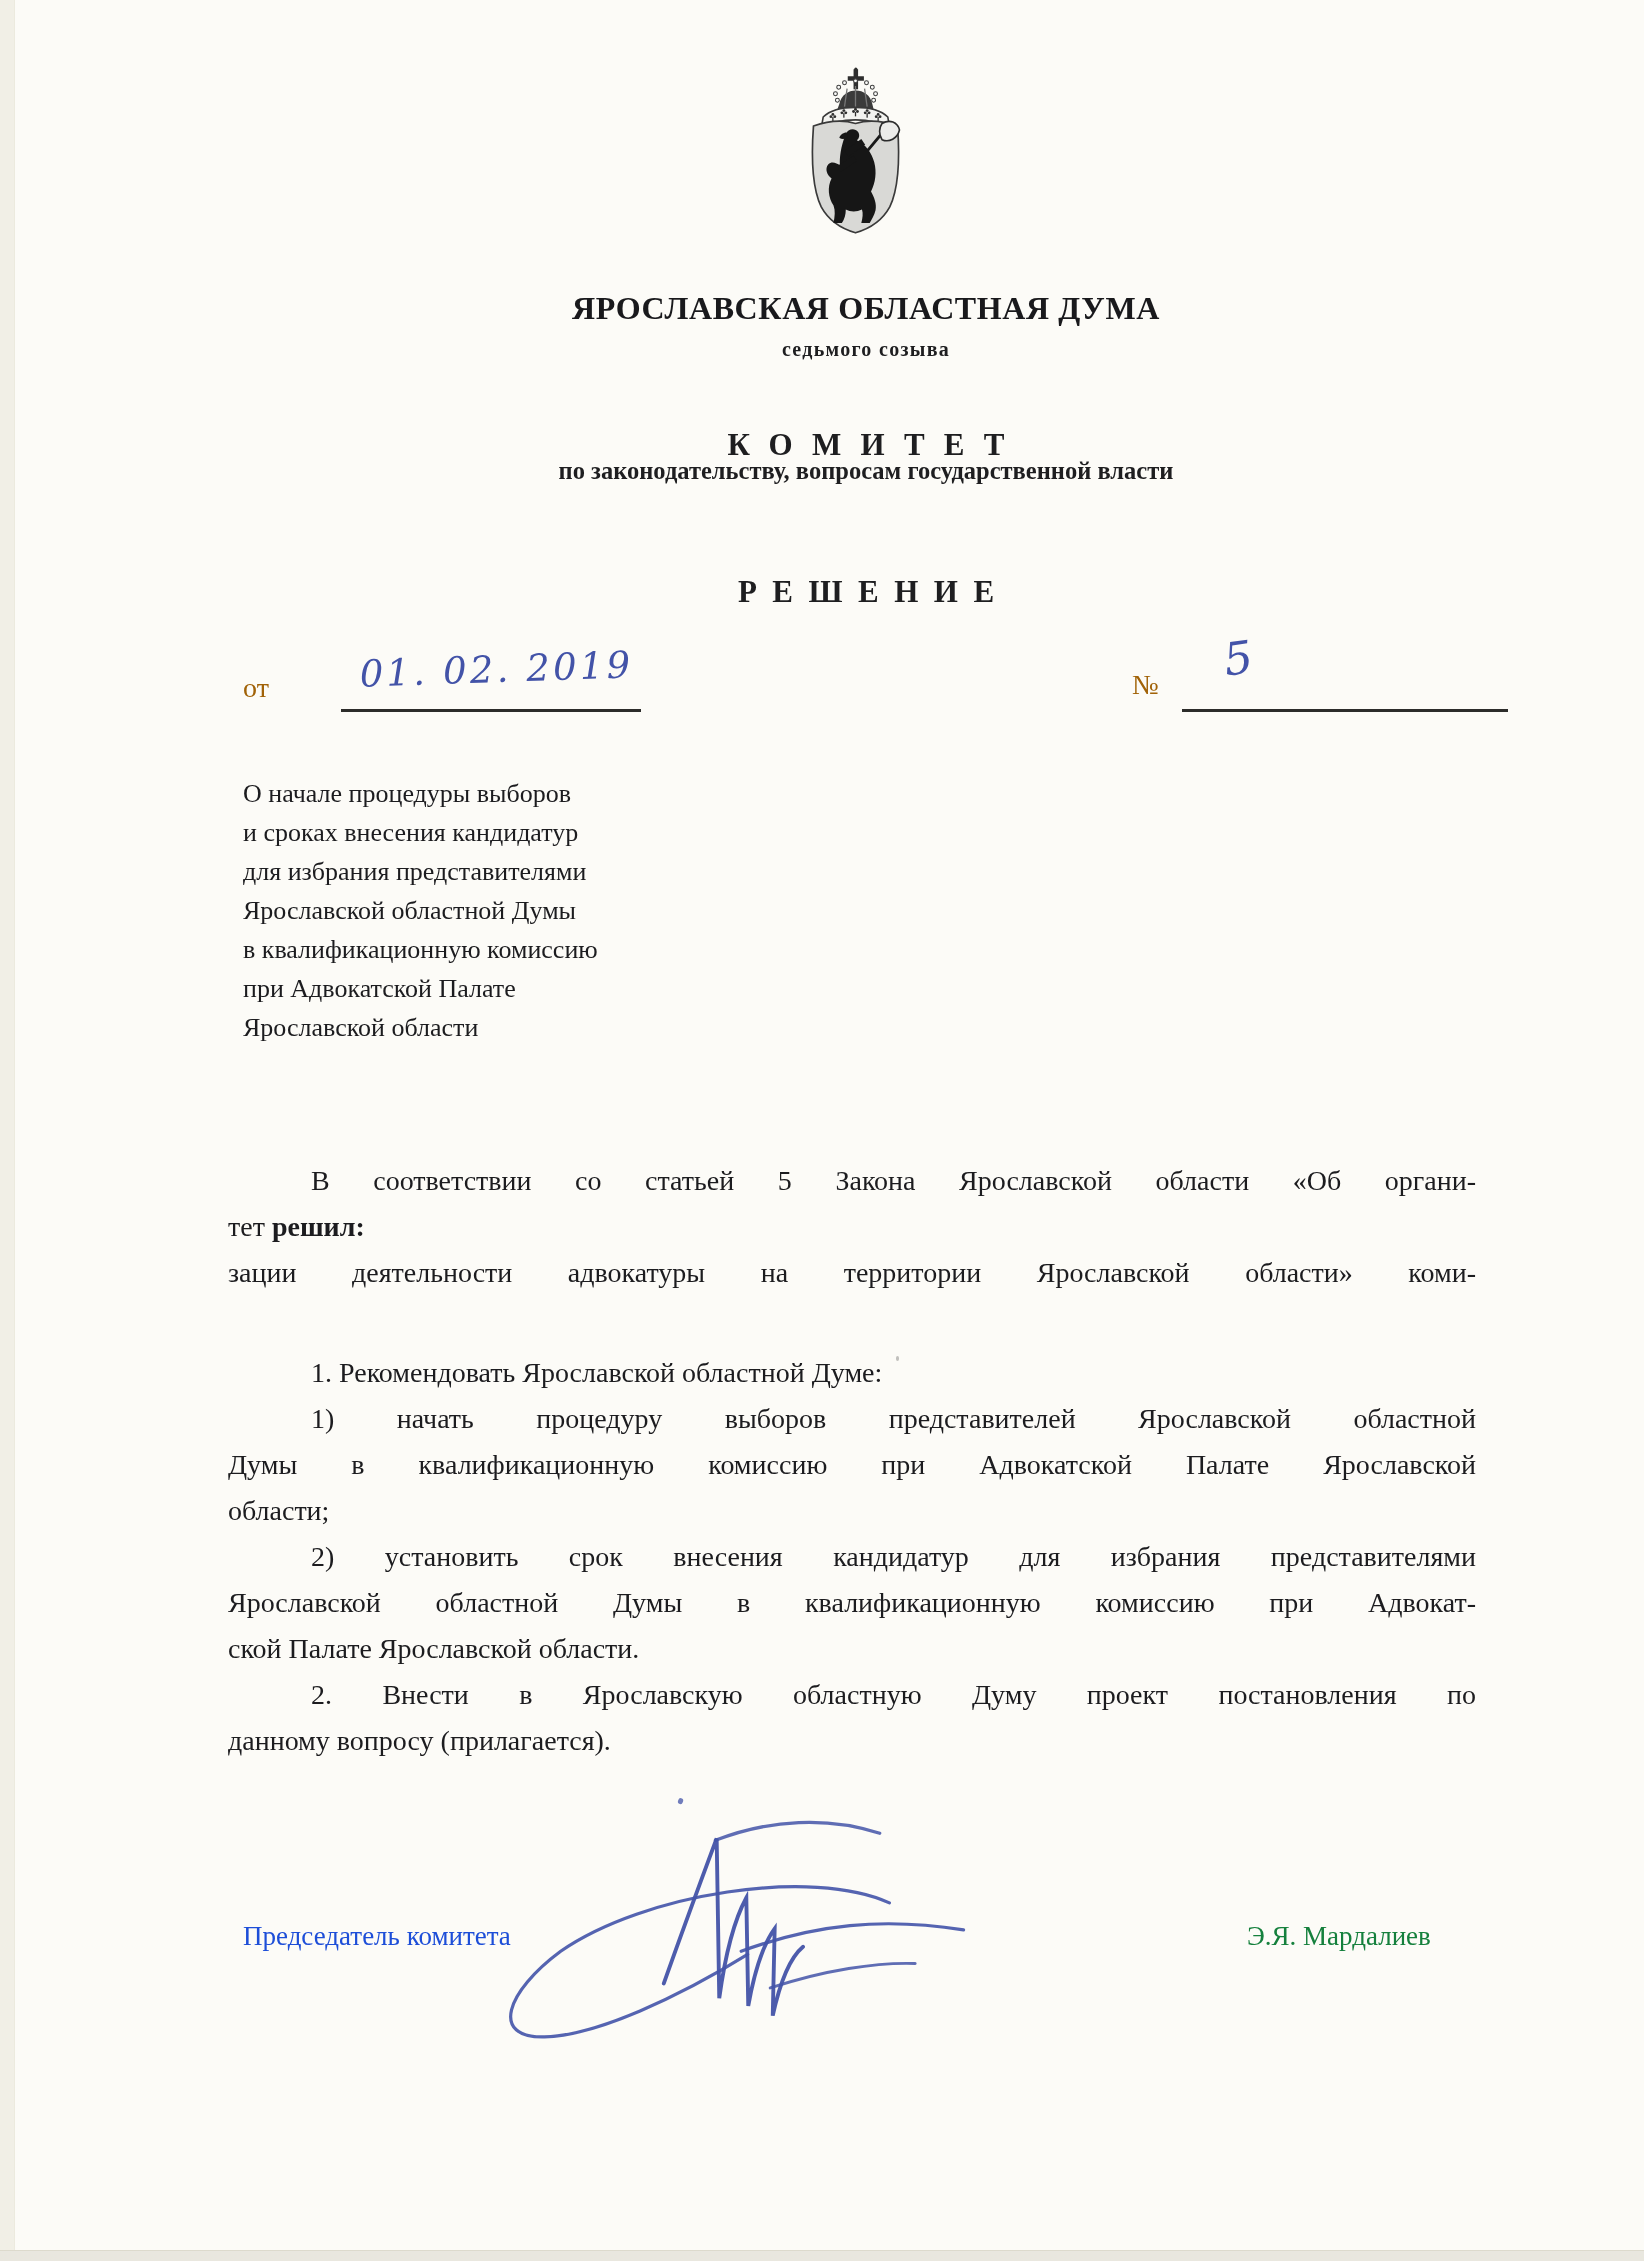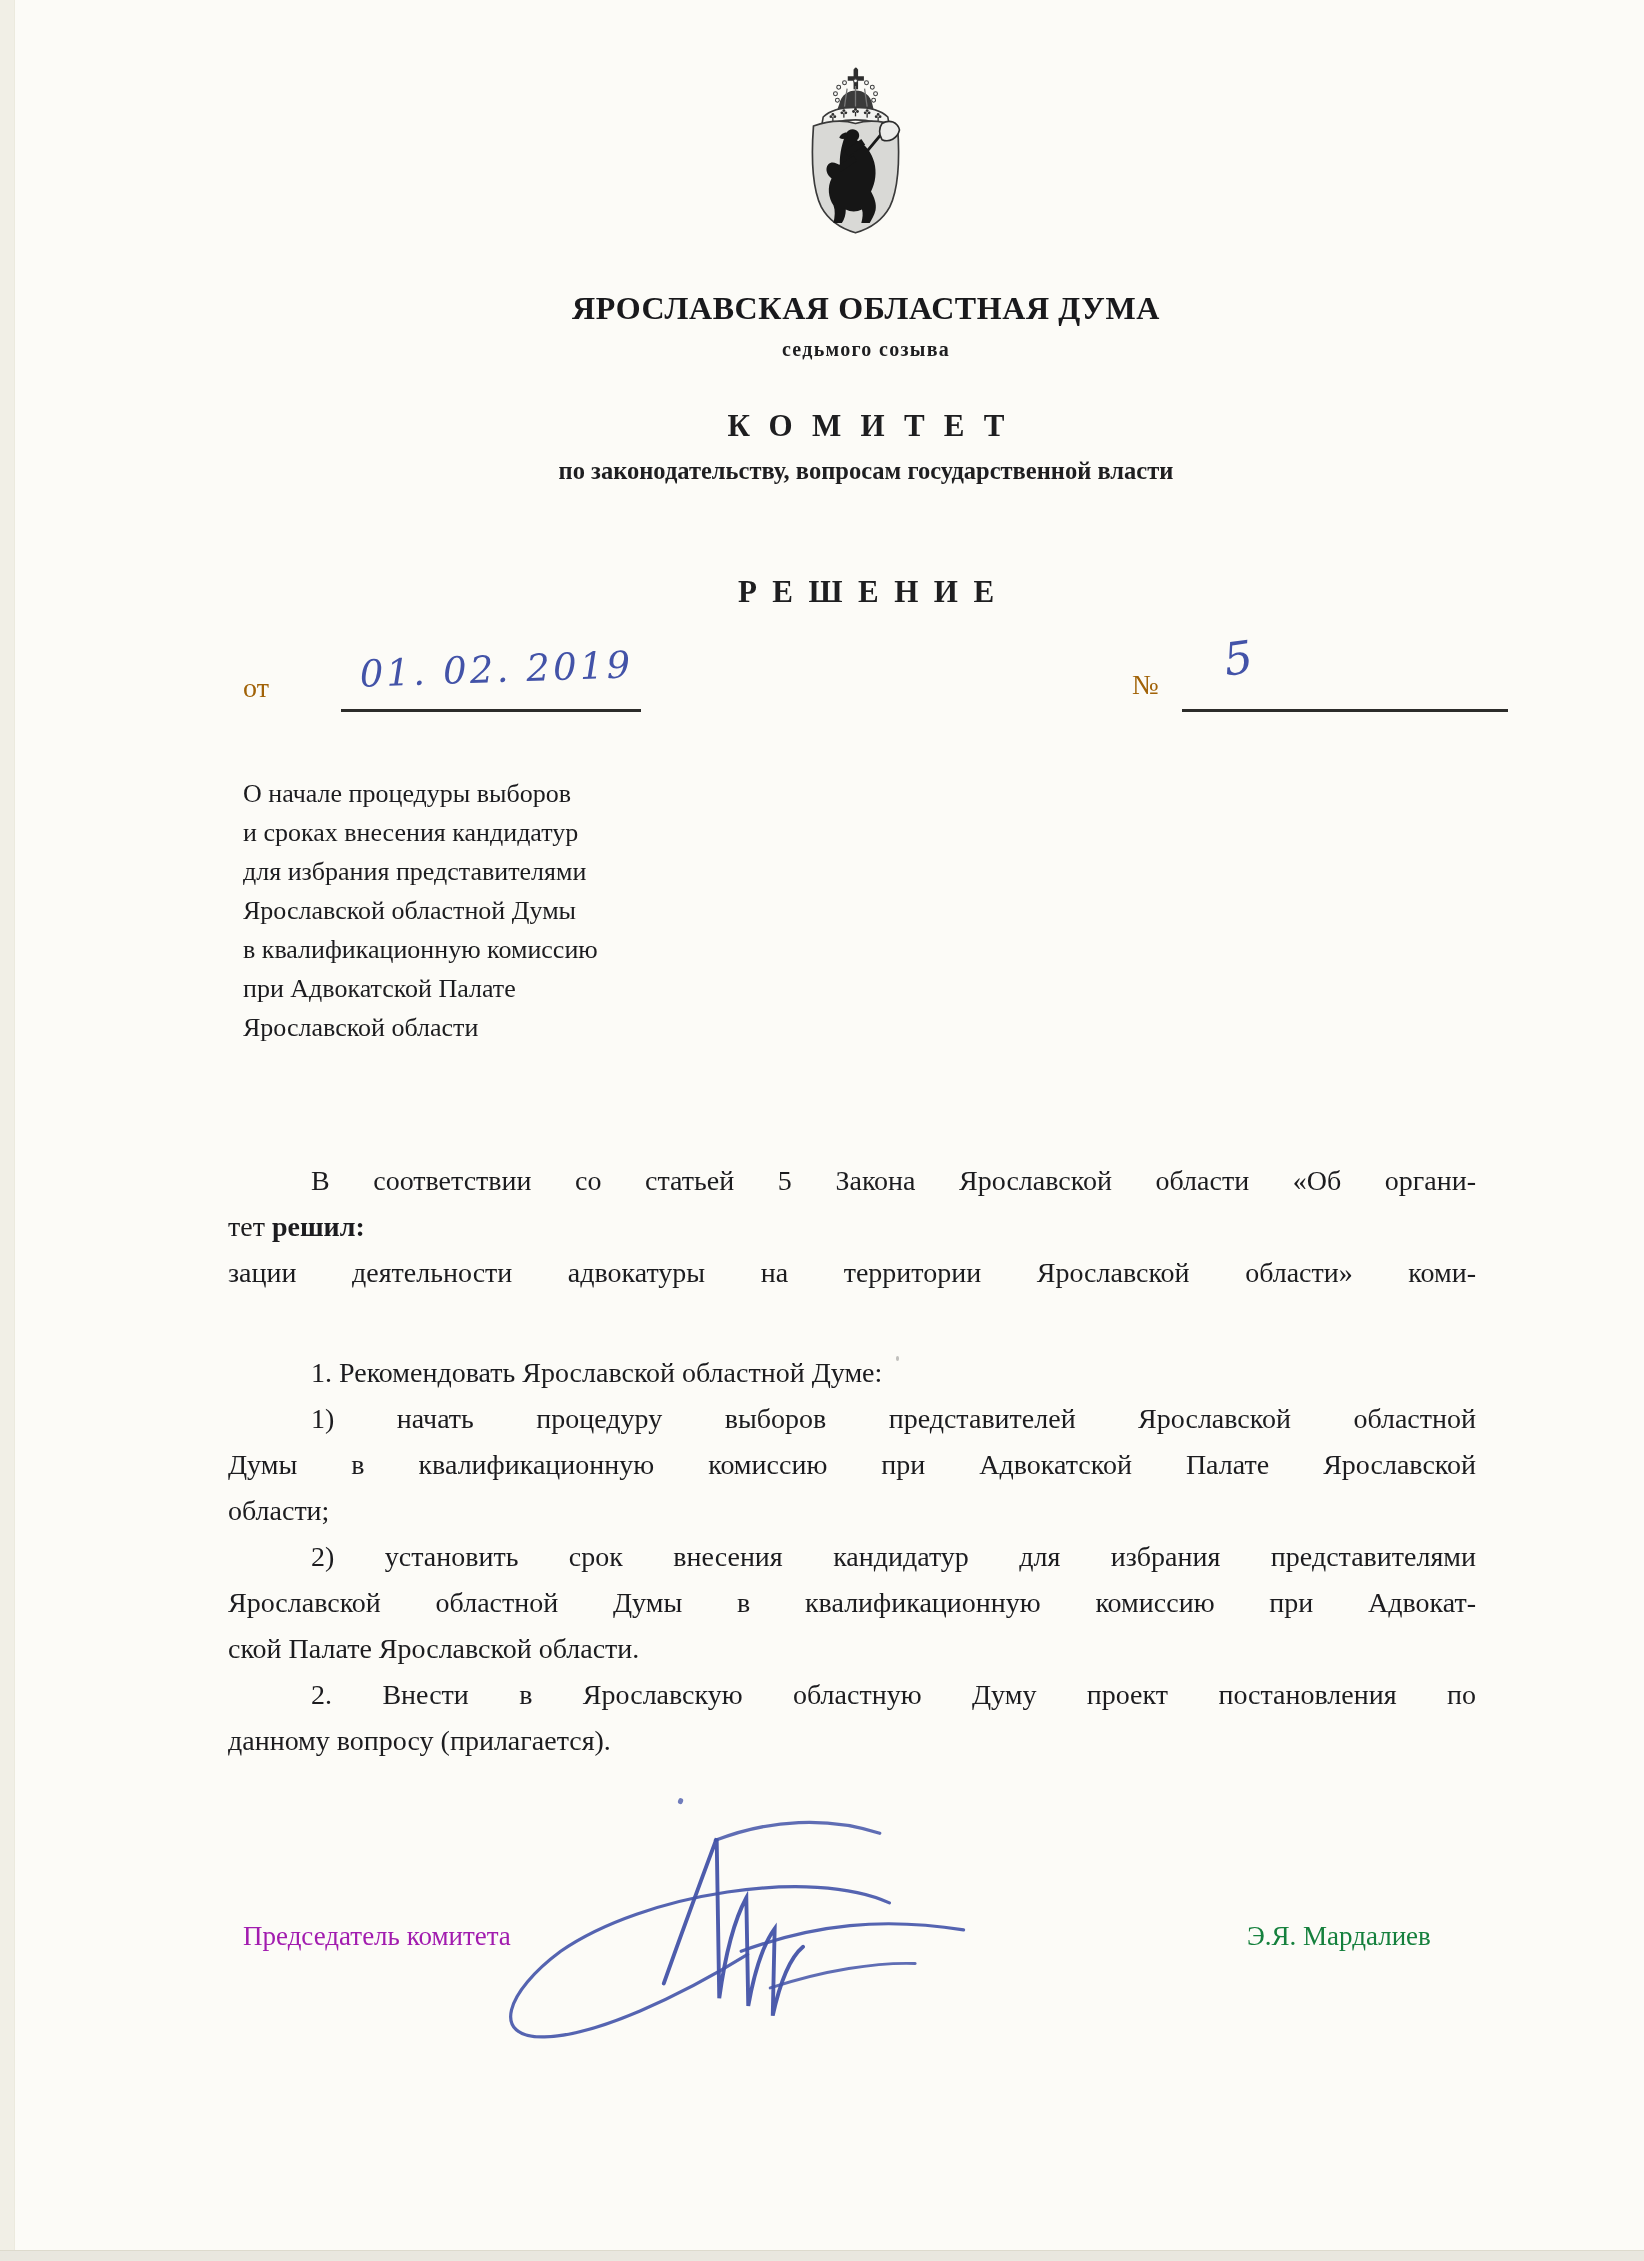--- a/index.html
+++ b/index.html
@@ -34,21 +34,21 @@
   }
 
   .emblem {
     position: absolute; left: 807px; top: 64px; width: 97px; height: 172px;
   }
 
   .center-col { position: absolute; left: 242px; width: 1248px; text-align: center; }
 
   .org-name   { top: 290px; font-size: 32px; font-weight: bold; letter-spacing: 0.6px; color: #19191c; }
   .convocation{ top: 338px; font-size: 20px; font-weight: bold; letter-spacing: 1.3px; }
-  .comm-title { top: 408px; font-size: 31px; font-weight: bold; letter-spacing: 19.3px; text-indent: 19.3px; }
+  .comm-title { top: 427px; font-size: 31px; font-weight: bold; letter-spacing: 19.3px; text-indent: 19.3px; }
   .comm-line1 { top: 457px; font-size: 24.5px; font-weight: bold; }
   .comm-line2 { top: 494px; font-size: 24.5px; font-weight: bold; }
   .doc-type   { top: 574px; font-size: 31px; font-weight: bold; letter-spacing: 15.5px; text-indent: 15.5px; }
 
   .label { position: absolute; font-size: 28px; color: #a16207; }
   .date-label { left: 243px; top: 672px; }
   .num-label  { left: 1132px; top: 669px; }
 
   .rule { position: absolute; height: 2.6px; background: #2c2c2a; }
   .date-rule { left: 341px; top: 709px; width: 300px; }
@@ -82,21 +82,21 @@
     font-size: 28px; line-height: 46px; color: #1c1c1f;
   }
   .body-line { white-space: pre-wrap; }
   .body-line.j { text-align: justify; text-align-last: justify; }
   .body-line.ind { padding-left: 83px; }
   .body-line.blank { height: 54px; }
   .body-line .b { font-weight: bold; }
 
   .sig-title {
     position: absolute; left: 243px; top: 1921px;
-    font-size: 27px; color: #a21caf;
+    font-size: 27px; color: #1d4ed8;
   }
   .sig-name {
     position: absolute; left: 1247px; top: 1921px;
     font-size: 27px; color: #15803d;
   }
   .sig-scribble {
     position: absolute; left: 464px; top: 1819px; width: 593px; height: 258px;
   }
 </style>
 </head>

